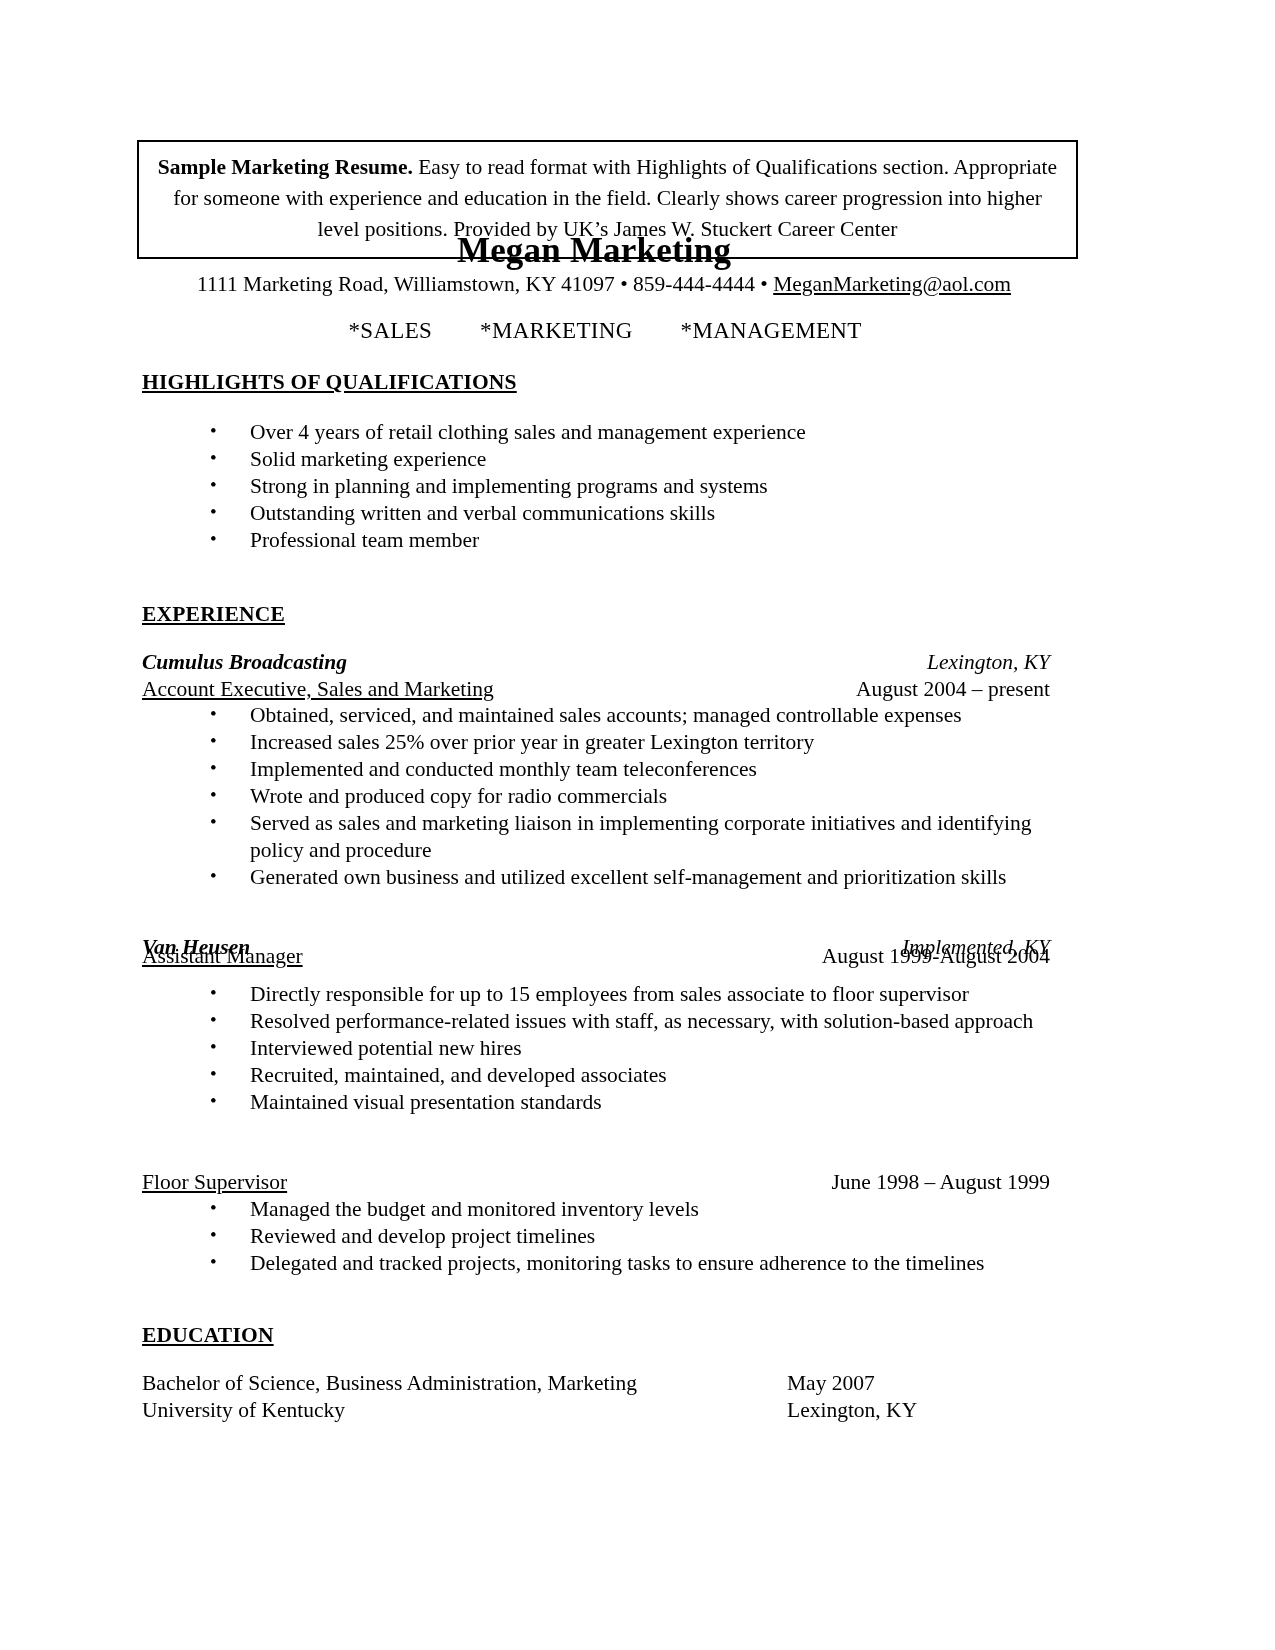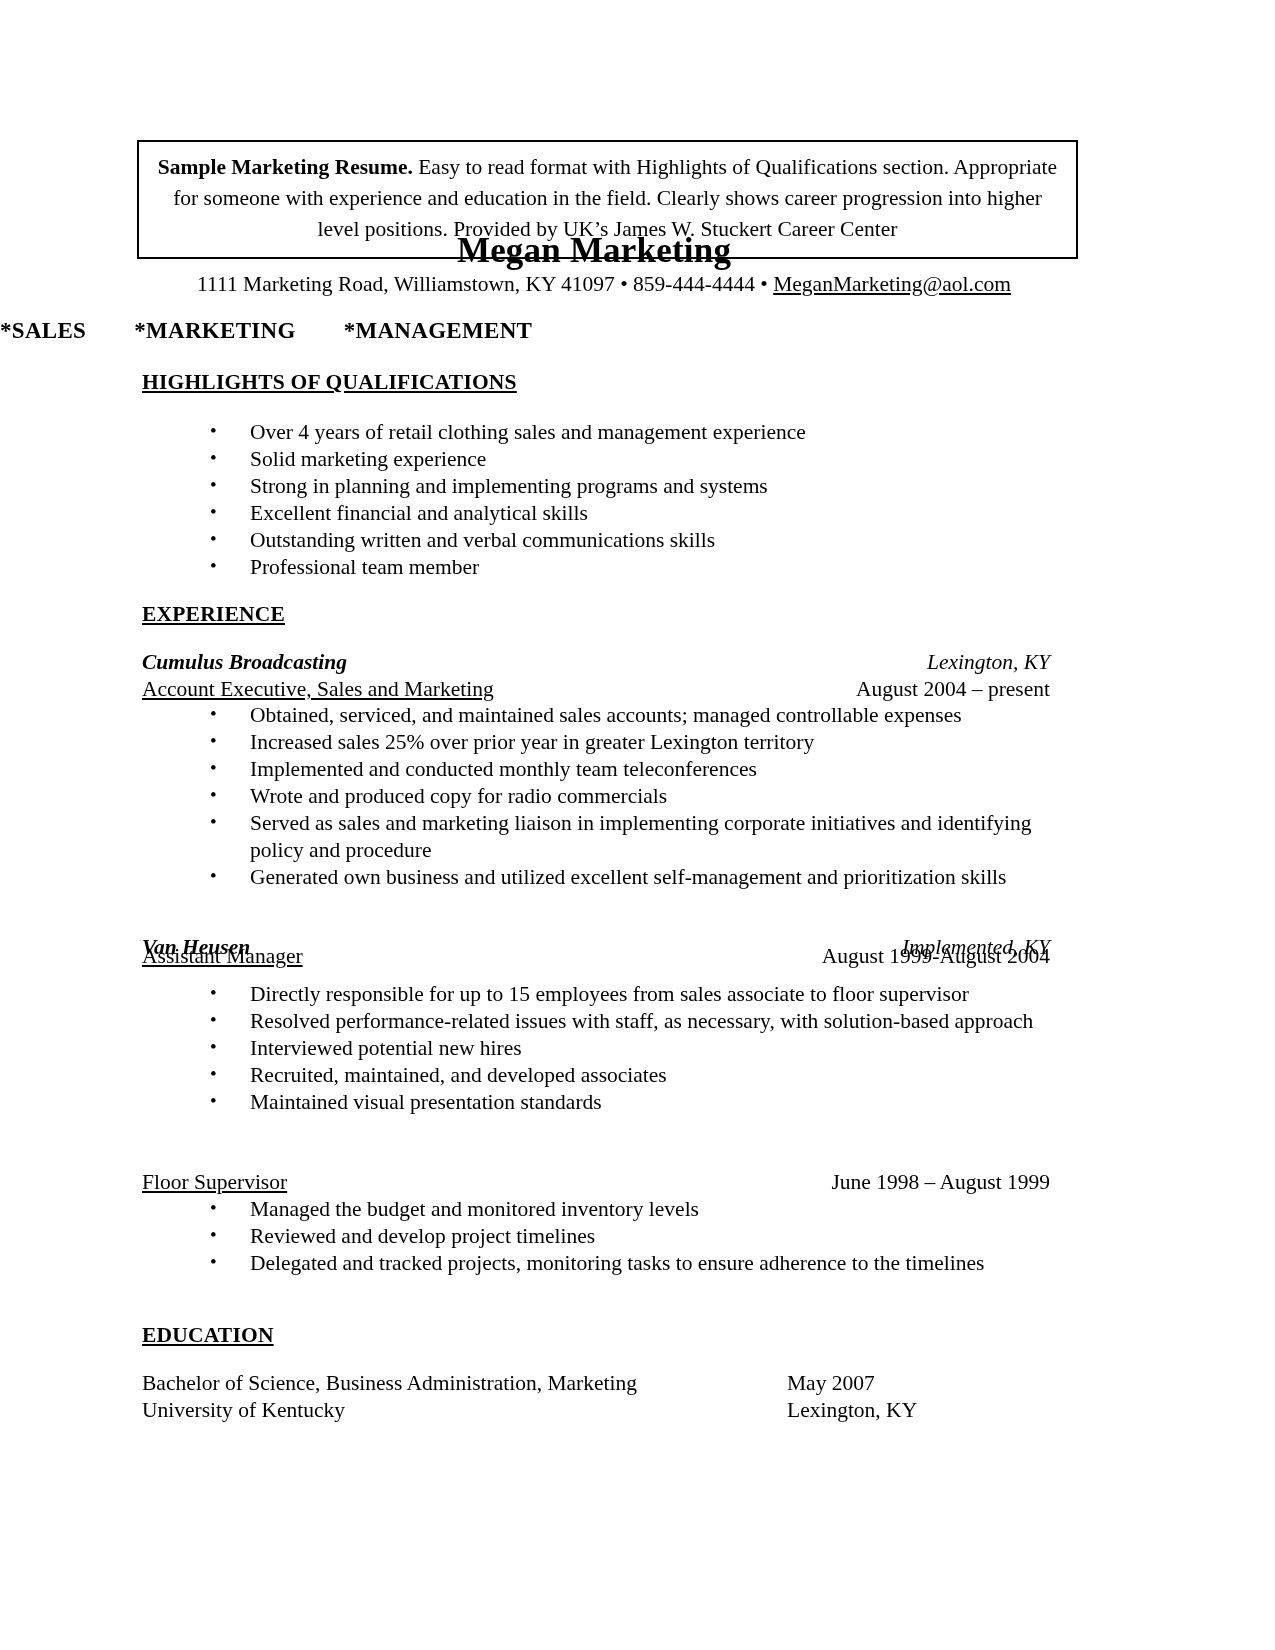--- a/index.html
+++ b/index.html
@@ -60,23 +60,23 @@
     white-space: nowrap;
   }
   .contact .email {
     text-decoration: underline;
   }
   .objective {
     position: absolute;
     left: 0;
     top: 318px;
     width: 1210px;
-    text-align: left;
+    text-align: center;
     font-size: 23px;
-    font-weight: bold;
+    font-weight: normal;
     letter-spacing: 0.3px;
   }
   .objective .kw { display: inline-block; }
   .objective .kw + .kw { margin-left: 48px; }
 
   
   .section-heading {
     position: absolute;
     left: 142px;
     font-size: 21.5px;
@@ -179,21 +179,20 @@
     <span class="email">MeganMarketing@aol.com</span>
   </div>
 
   <div class="objective"><span class="kw">*SALES</span><span class="kw">*MARKETING</span><span class="kw">*MANAGEMENT</span></div>
 
   <div class="section-heading" id="sec-highlights">HIGHLIGHTS OF QUALIFICATIONS</div>
   <ul class="bullets" id="list-highlights">
       <li>Over 4 years of retail clothing sales and management experience</li>
       <li>Solid marketing experience</li>
       <li>Strong in planning and implementing programs and systems</li>
-      <li>Excellent financial and analytical skills</li>
       <li>Outstanding written and verbal communications skills</li>
       <li>Professional team member</li>
     </ul>
 
   <div class="section-heading" id="sec-experience">EXPERIENCE</div>
 
   <div class="job-row" id="job1-line1">
     <span class="job-company">Cumulus Broadcasting</span>
     <span class="job-location">Lexington, KY</span>
   </div>

